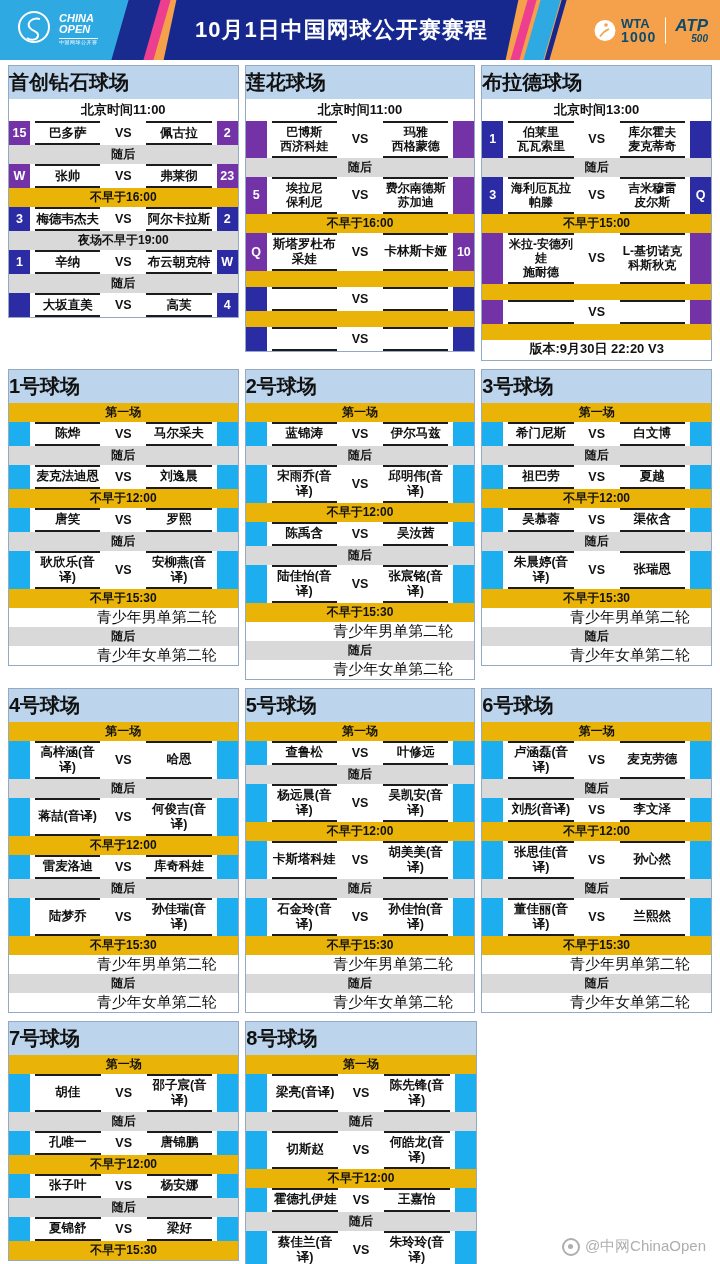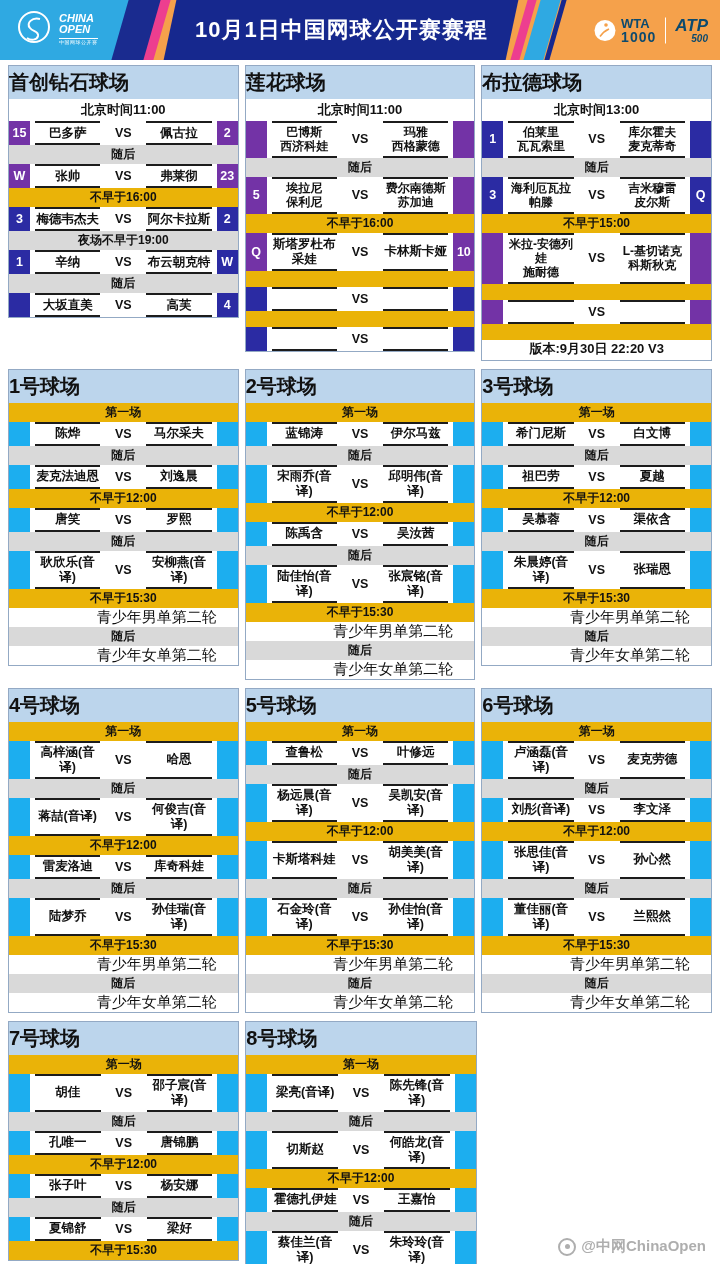--- a/index.html
+++ b/index.html
@@ -47,21 +47,21 @@
   .event{display:flex;align-items:center;min-height:19px;background:#fff;}
   .event .etext{flex:1;text-align:right;font-weight:normal;font-size:15px;}
   .noterow{display:flex;align-items:flex-start;min-height:20px;background:#fff;}
   .noterow .etext{flex:1;text-align:center;font-weight:bold;font-size:13px;}
   .under-note{text-align:center;font-weight:bold;font-size:13.5px;padding:3px 0 0;}
 
   
   .itf{margin:5px 8px 0;background:#16288E;color:#fff;font-weight:bold;text-align:center;font-size:16.5px;padding:4px 0;}
   .jrow{display:flex;gap:6px;padding:0 8px;margin-top:8px;align-items:flex-start;}
   .jempty{flex:1;}
-  .watermark{position:absolute;right:14px;bottom:8px;color:#9a9a9a;font-size:15px;font-weight:bold;opacity:.8;display:flex;align-items:center;gap:5px;}
+  .watermark{position:absolute;right:14px;bottom:8px;color:#9a9a9a;font-size:15px;font-weight:normal;opacity:.8;display:flex;align-items:center;gap:5px;}
   .wm-ic{width:14px;height:14px;border:2px solid #9a9a9a;border-radius:50%;display:inline-flex;align-items:center;justify-content:center;}
   .wm-ic::after{content:"";width:5px;height:5px;border-radius:50%;background:#9a9a9a;}
 </style>
 </head>
 <body>
 
 <div class="page">
 
   <div class="hdr">
     <div class="hdr-left"></div>

